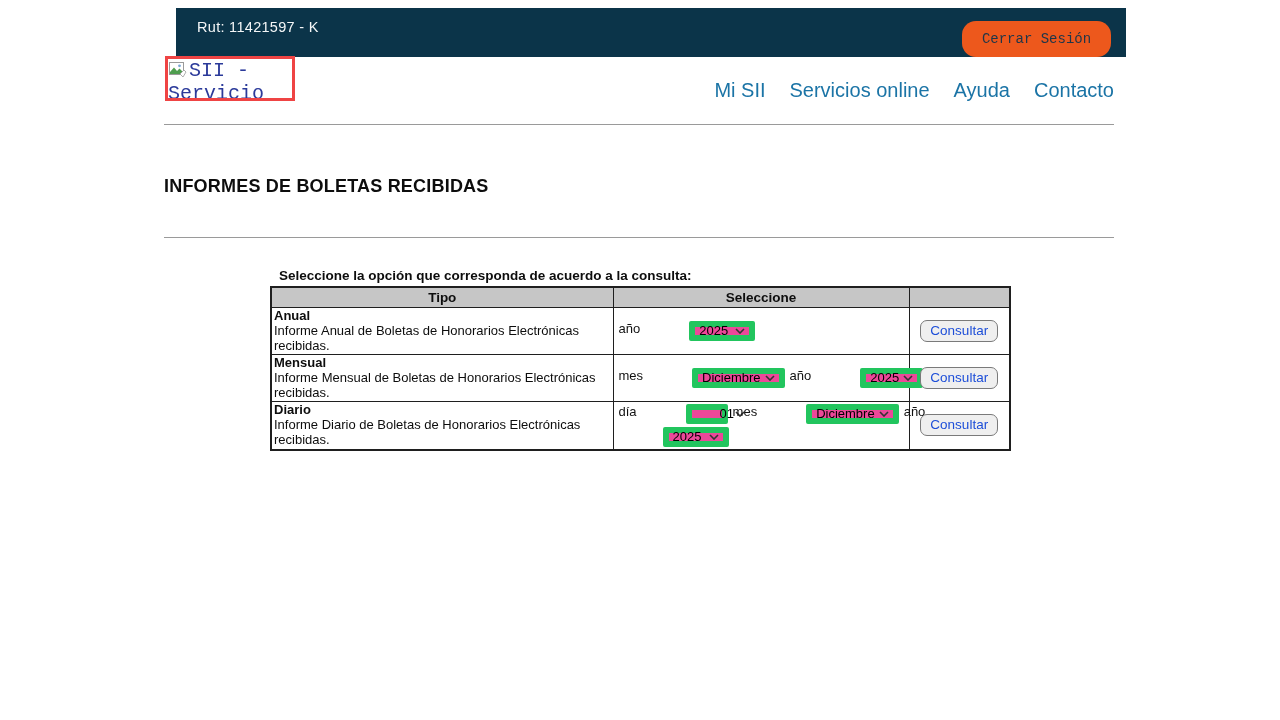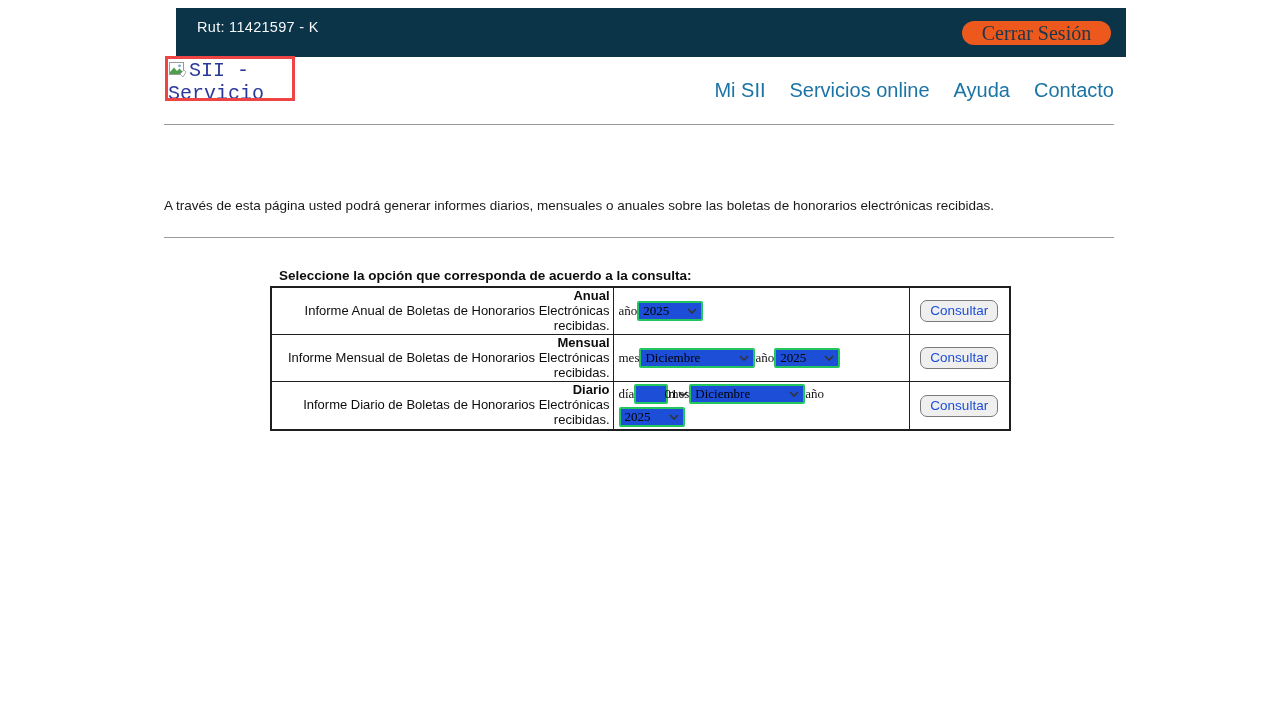--- a/index.html
+++ b/index.html
@@ -12,23 +12,23 @@
     --table-border:#1f1f1f;
   }
   *{margin:0;padding:0;box-sizing:border-box;}
   html,body{width:1280px;height:720px;background:#ffffff;
     font-family:"Liberation Sans","DejaVu Sans",sans-serif;color:#111;}
   #stage{position:relative;width:1280px;height:720px;overflow:hidden;background:#fff;}
 
   
   .topbar{position:absolute;left:164px;top:8px;width:950px;height:49px;background:var(--topbar-bg);margin-left:12px;}
   .rut-text{position:absolute;left:21px;top:11px;color:#f4f6f7;font-size:14.5px;letter-spacing:.3px;}
-  .logout-btn{position:absolute;right:15px;top:13px;height:24px;width:149px;
+  .logout-btn{position:absolute;right:15px;top:13px;height:36px;width:149px;
     background:var(--accent-orange);border:none;border-radius:14px;
-    color:var(--logout-text);font-size:20px;font-family:Liberation Serif, serif;cursor:pointer;
+    color:var(--logout-text);font-size:14px;font-family:Liberation Mono, monospace;cursor:pointer;
     display:flex;align-items:center;justify-content:center;}
 
   
   .logo-link{position:absolute;left:165px;top:56px;width:130px;height:45px;
     border:3px solid #ef4444;overflow:hidden;display:block;text-decoration:none;
     font-size:20px;line-height:23px;color:var(--logo-text);cursor:pointer;font-family:Liberation Mono, monospace;}
   .broken-img-icon{display:inline-block;width:18px;height:16px;vertical-align:-2px;margin:1px 2px 0 1px;}
   .main-nav{position:absolute;left:164px;top:79px;width:950px;display:flex;
     justify-content:flex-end;gap:24px;}
   .nav-link{color:var(--nav-link);font-size:20px;text-decoration:none;cursor:pointer;white-space:nowrap;}
@@ -45,34 +45,34 @@
 
   
   table.report-table{position:absolute;left:270px;top:286px;width:739px;
     border-collapse:collapse;border:2px solid var(--table-border);
     font-size:13px;color:#0d0d0d;table-layout:fixed;}
   .report-table th,.report-table td{border:1px solid var(--table-border);}
   .report-table th{height:20px;background:var(--header-row-bg);font-size:13.5px;font-weight:bold;text-align:center;padding:0;}
   .col-tipo{width:342px;}
   .col-sel{width:296px;}
   .col-act{width:101px;}
-  td.cell-tipo{vertical-align:top;padding:0 3px 1px 2px;line-height:15px;text-align:right;}
+  td.cell-tipo{vertical-align:top;padding:0 3px 1px 2px;line-height:15px;}
   td.cell-tipo .row-type{font-weight:bold;}
   td.cell-sel{vertical-align:middle;padding:2px 2px 2px 5px;}
   td.cell-act{vertical-align:middle;text-align:center;}
   .row-anual{height:46px;}
   .row-mensual{height:47px;}
   .row-diario{height:48px;}
 
-  .ctl-line{display:flex;align-items:center;font-family:Liberation Serif, serif;}
+  .ctl-line{display:flex;gap:5px;}
   .ctl-line + .ctl-line{margin-top:3px;}
   .ctl-label{font-size:13px;color:#111;}
   .sel{display:inline-flex;align-items:center;justify-content:space-between;
-    height:20px;background:#1d4ed8;border:2px solid #22c55e;border-radius:2px;
-    padding:0 4px 0 4px;cursor:pointer;}
+    height:20px;background:#ec4899;border:6px solid #22c55e;border-radius:2px;
+    padding:0 4px 0 4px;cursor:pointer;margin-left:44px;}
   .sel-val{font-size:13px;color:#000;white-space:nowrap;}
   .sel svg{flex:none;margin-left:4px;}
   .sel-day{width:31px;padding-right:2px;padding-left:28px;}
   .sel-day svg{margin-left:1px;}
   .sel-month{width:116px;}
   .sel-year{width:66px;}
 
   .consultar-btn{font-family:inherit;font-size:13.5px;color:#1d4ed8;
     background:#efefef;border:1px solid #7a7a7a;border-radius:7px;
     padding:1px 9px 2px;height:22px;cursor:pointer;}
@@ -100,33 +100,38 @@
 
   <nav class="main-nav">
     <a class="nav-link">Mi SII</a>
     <a class="nav-link">Servicios online</a>
     <a class="nav-link">Ayuda</a>
     <a class="nav-link">Contacto</a>
   </nav>
 
   <div class="rule rule-1"></div>
 
-  <p class="page-desc">A través de esta página usted podrá generar informes diarios, mensuales o anuales sobre las boletas de honorarios electrónicas recibidas.</p>
+  <h1 class="page-title">INFORMES DE BOLETAS RECIBIDAS</h1>
 
   <div class="rule rule-2"></div>
 
   <div class="form-prompt">Seleccione la opción que corresponda de acuerdo a la consulta:</div>
 
   <table class="report-table">
     <colgroup>
         <col class="col-tipo">
         <col class="col-sel">
         <col class="col-act">
       </colgroup>
     <tbody>
+        <tr>
+      <th>Tipo</th>
+      <th>Seleccione</th>
+      <th></th>
+    </tr>
 
     <tr class="row-anual">
       <td class="cell-tipo">
         <span class="row-type">Anual</span><br>
         <span>Informe Anual de Boletas de Honorarios Electrónicas recibidas.</span>
       </td>
       <td class="cell-sel">
         <div class="ctl-line">
           <span class="ctl-label">año</span>
           <span class="sel sel-year">

